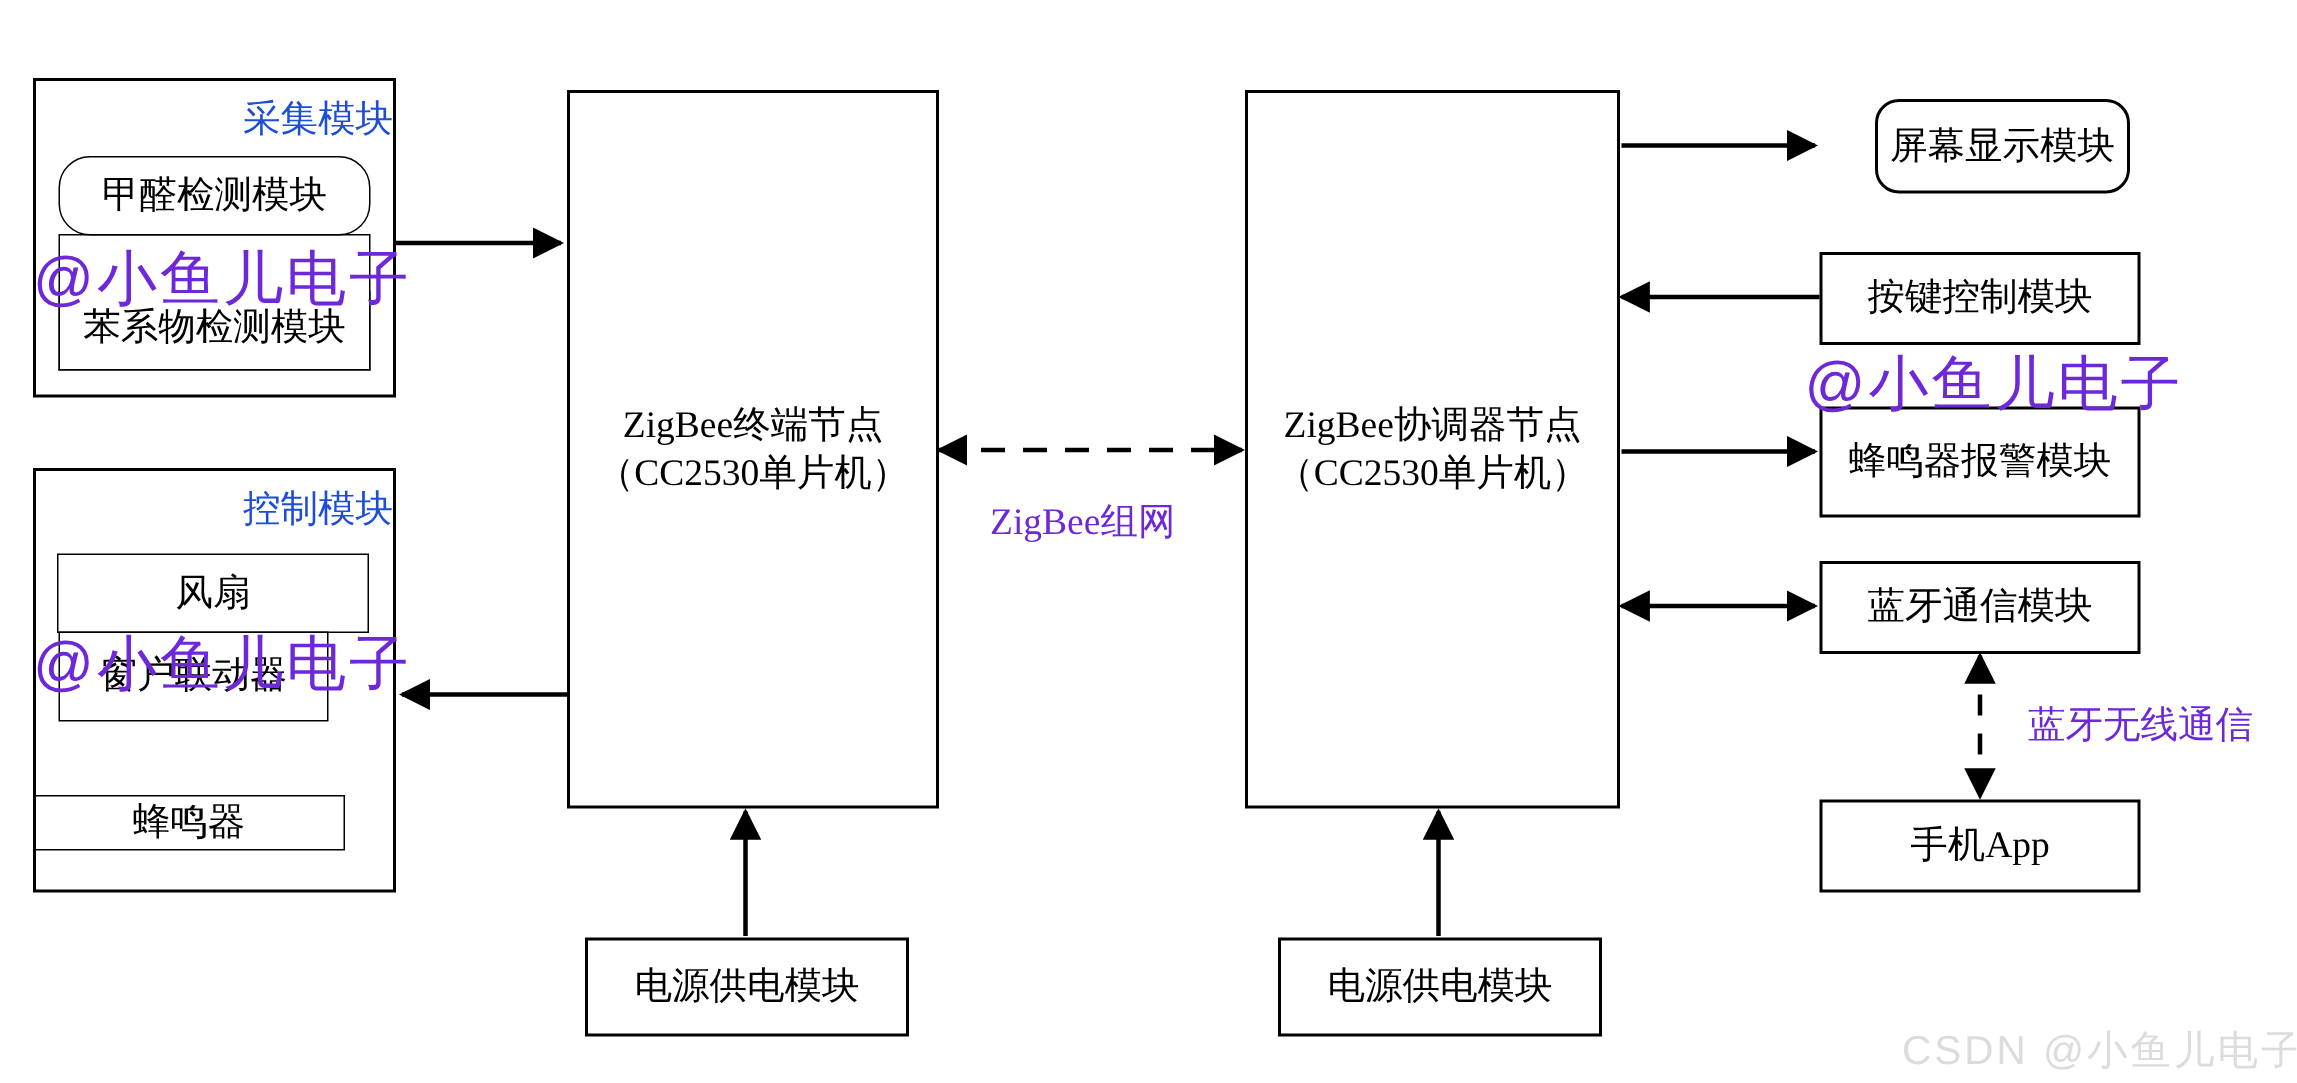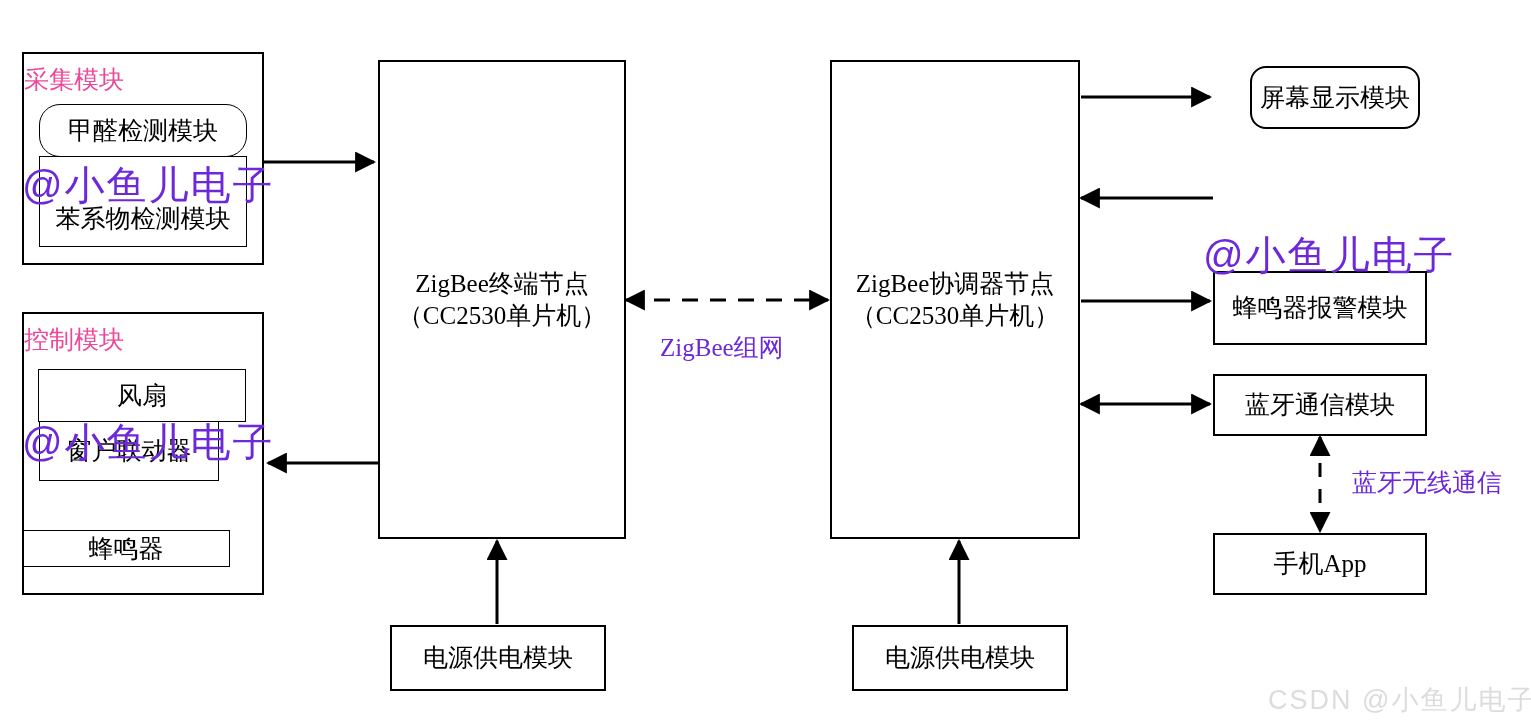--- a/index.html
+++ b/index.html
@@ -34,23 +34,23 @@
   }
   .box.group {
     align-items: flex-start;
     justify-content: center;
   }
   .group-title {
     position: absolute;
     top: 10px;
     left: 0;
     right: 0;
-    text-align: left;
+    text-align: right;
     font-size: 25px;
-    color: #ec4899;
+    color: #1d4ed8;
   }
   .thin {
     border-width: 1.5px;
   }
   svg.edges {
     position: absolute;
     left: 0;
     top: 0;
     width: 1531px;
     height: 722px;
@@ -140,20 +140,21 @@
 
   <div class="box" style="left:830px; top:60px; width:250px; height:479px;">ZigBee协调器节点
 （CC2530单片机）</div>
 
   <div class="edge-label" style="left:660px; top:331px;">ZigBee组网</div>
 
   <div class="box" style="left:390px; top:625px; width:216px; height:66px;">电源供电模块</div>
   <div class="box" style="left:852px; top:625px; width:216px; height:66px;">电源供电模块</div>
 
   <div class="box" style="left:1250px; top:66px; width:170px; height:63px;border-radius:16px;">屏幕显示模块</div>
+  <div class="box" style="left:1213px; top:168px; width:214px; height:62px;">按键控制模块</div>
   <div class="box" style="left:1213px; top:271px; width:214px; height:74px;">蜂鸣器报警模块</div>
   <div class="box" style="left:1213px; top:374px; width:214px; height:62px;">蓝牙通信模块</div>
   <div class="box" style="left:1213px; top:533px; width:214px; height:62px;">手机App</div>
 
   <div class="edge-label" style="left:1352px; top:466px;">蓝牙无线通信</div>
 
   <div class="watermark" style="left:22px; top:158px;">@小鱼儿电子</div>
   <div class="watermark" style="left:22px; top:415px;">@小鱼儿电子</div>
   <div class="watermark" style="left:1203px; top:228px;">@小鱼儿电子</div>
   <div class="watermark-footer" style="left:1268px; top:682px;">CSDN @小鱼儿电子</div>

